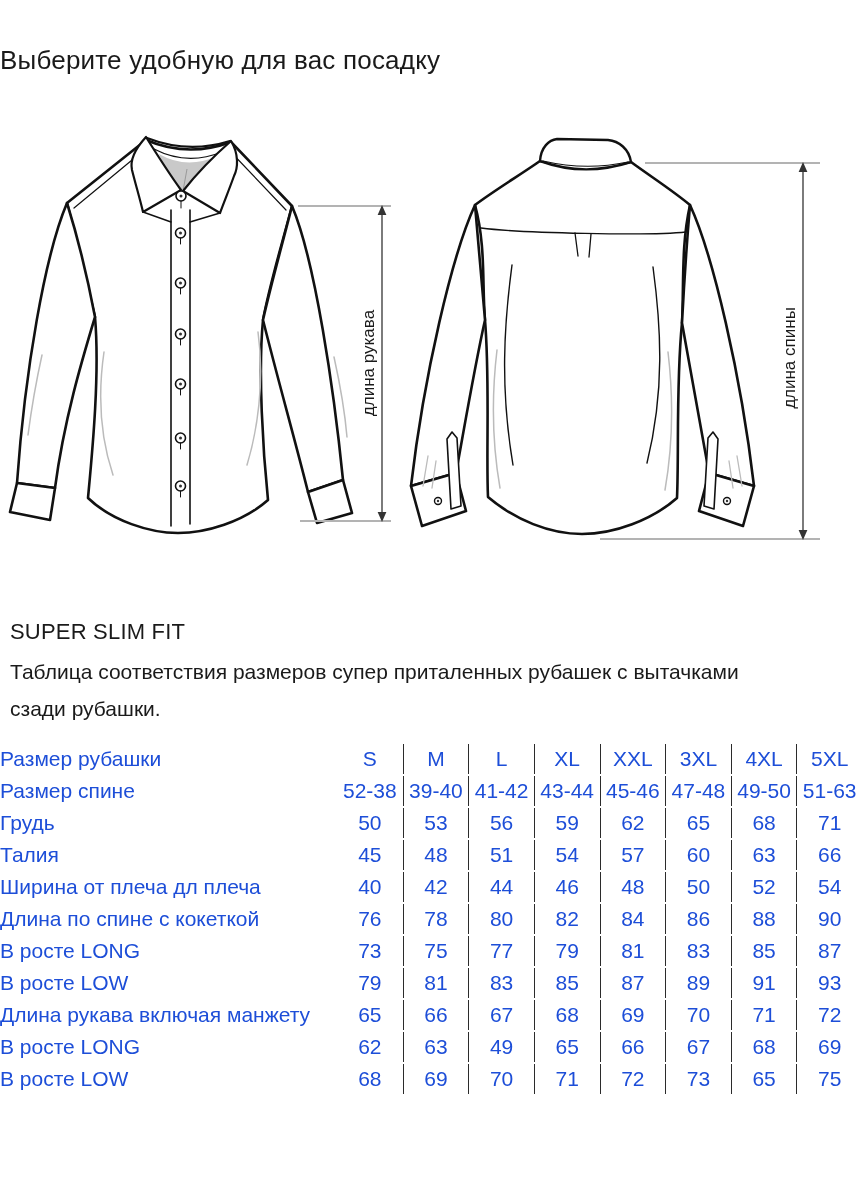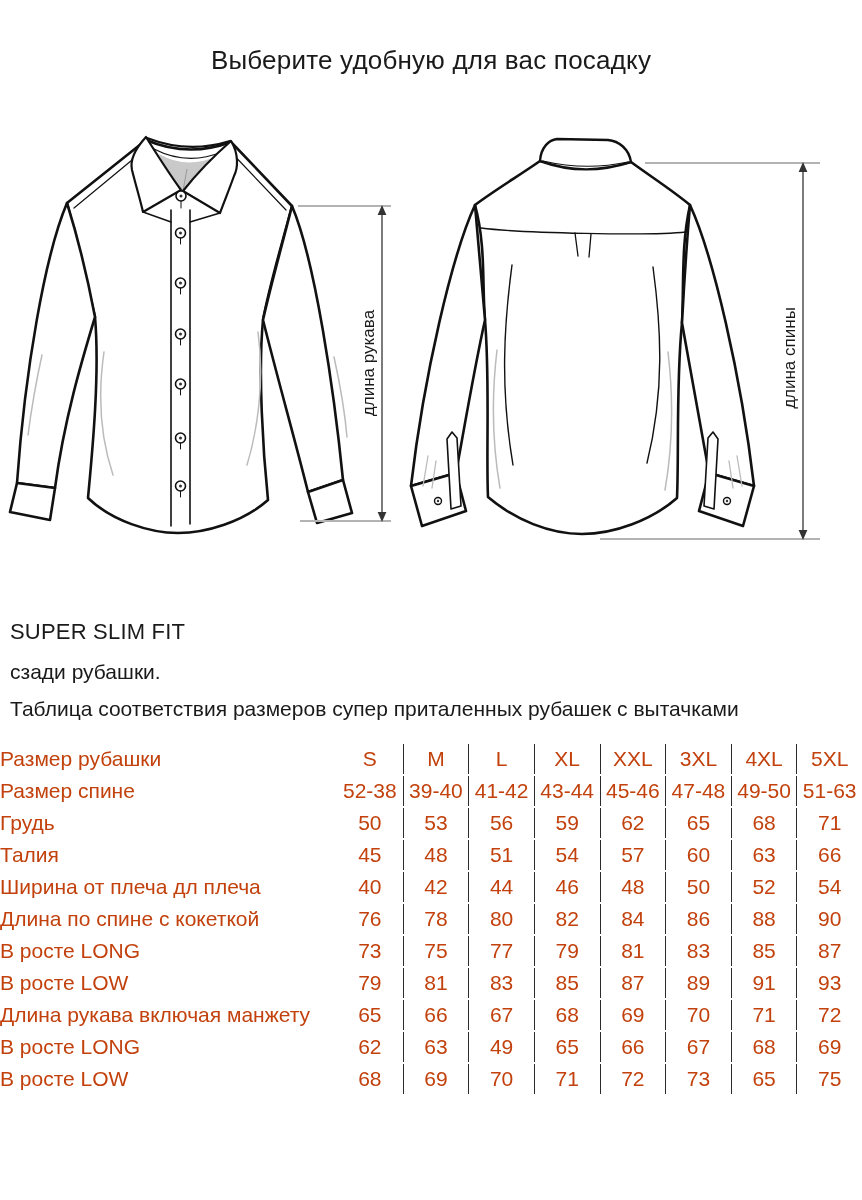--- a/index.html
+++ b/index.html
@@ -3,33 +3,33 @@
 <meta charset="utf-8">
 <style>
   html,body{margin:0;padding:0;}
   body{
     width:862px;height:1200px;position:relative;overflow:hidden;
     background:#ffffff;color:#1a1a1a;
     font-family:"Liberation Sans",sans-serif;
   }
   .title{
     position:absolute;top:45px;left:0;width:862px;
-    text-align:center;font-size:26px;letter-spacing:.2px;
+    font-size:26px;letter-spacing:.2px;
   }
   .diagram{position:absolute;top:120px;left:0;width:862px;height:460px;}
   .section-heading{
     position:absolute;top:619px;left:10px;
     font-size:22px;font-weight:normal;letter-spacing:.2px;
   }
   .description{position:absolute;top:653px;left:10px;width:820px;font-size:21px;}
   .description div{line-height:37px;}
   table.size-table{
     position:absolute;top:742px;left:0;width:862px;
     border-collapse:separate;border-spacing:0 2px;table-layout:fixed;
-    font-size:21px;color:#c2410c;
+    font-size:21px;color:#1d4ed8;
   }
   table.size-table td{padding:0;height:30px;vertical-align:middle;}
   td.rowlabel{text-align:left;padding-left:10px;overflow:hidden;white-space:nowrap;}
   td.val{text-align:center;border-left:1px solid #2b2b2b;}
   td.val.first{border-left:none;}
   svg .ink{stroke:#111;fill:none;stroke-linecap:round;stroke-linejoin:round;}
   svg .fillw{fill:#fff;stroke:#111;stroke-linejoin:round;stroke-linecap:round;}
   svg .soft{stroke:#bbbbbb;fill:none;stroke-linecap:round;}
   svg .guide{stroke:#b3b3b3;stroke-width:2.2;}
   svg .meas{stroke:#444;stroke-width:1.4;}
@@ -152,22 +152,22 @@
     <line class="meas" x1="803" y1="51" x2="803" y2="412"></line>
     <polygon points="803,42 798.6,52 807.4,52" fill="#333"></polygon>
     <polygon points="803,420 798.6,410 807.4,410" fill="#333"></polygon>
     <text x="795" y="238" text-anchor="middle" transform="rotate(-90 795 238)">длина спины</text>
   </g>
 </svg>
 
 <div class="section-heading">SUPER SLIM FIT</div>
 
 <div class="description">
+  <div>Таблица соответствия размеров супер приталенных рубашек с вытачками</div>
   <div>сзади рубашки.</div>
-  <div>Таблица соответствия размеров супер приталенных рубашек с вытачками</div>
 </div>
 
 <table class="size-table">
   <colgroup>
     <col style="width:337px">
     <col>
       <col>
       <col>
       <col>
       <col>

